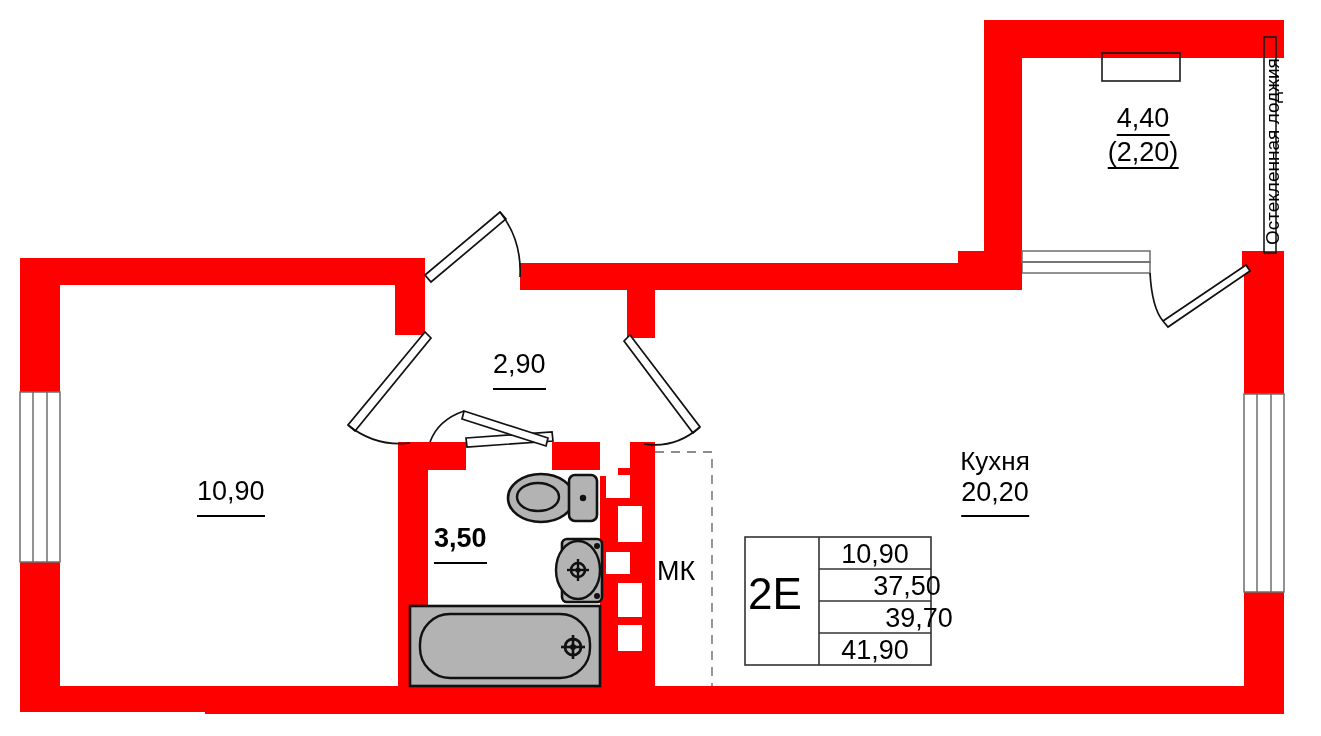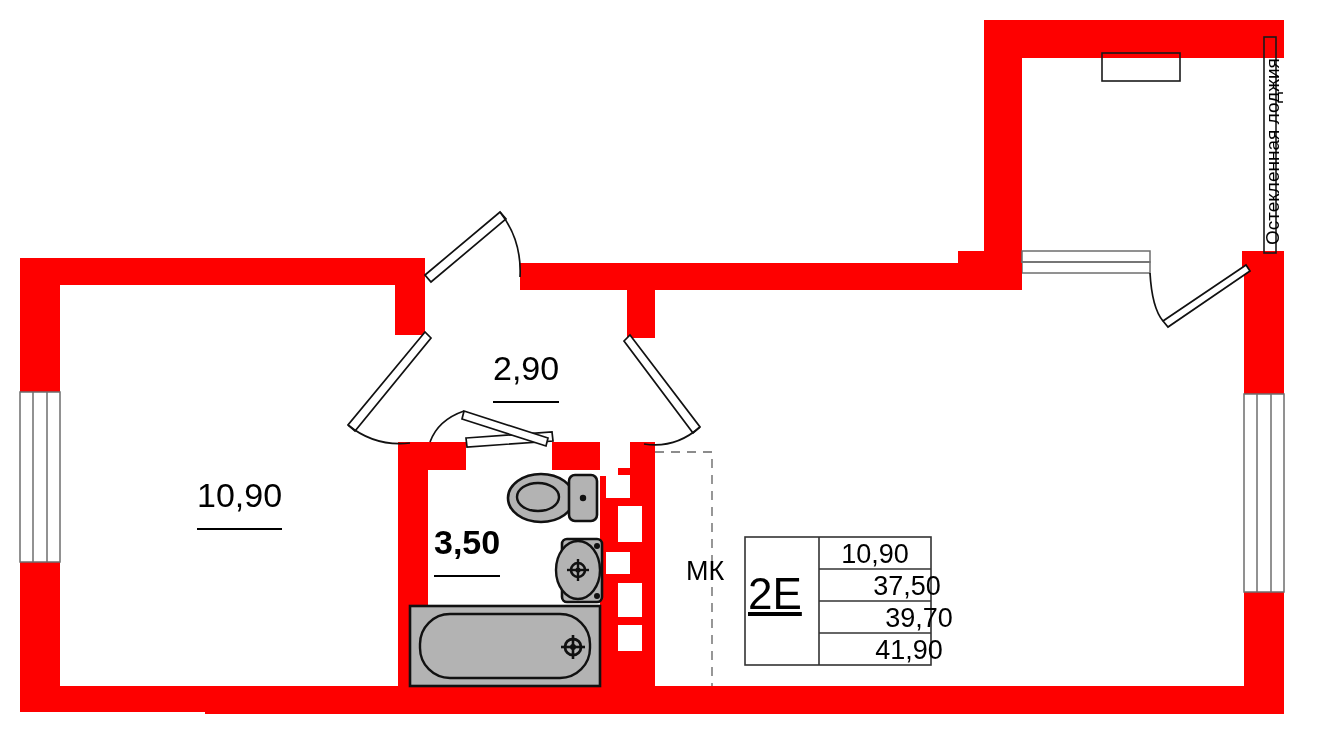--- a/index.html
+++ b/index.html
@@ -37,40 +37,39 @@
   .vent { fill: #ffffff; }
 
   .lbl {
     position: absolute;
     color: #000000;
     font-family: "Liberation Sans", sans-serif;
     white-space: nowrap;
     line-height: 1.06;
   }
   .area-num {
-    font-size: 34px;
+    font-size: 27px;
     border-bottom: 2px solid #000000;
-    padding-bottom: 15px;
+    padding-bottom: 9px;
   }
   .area-num-paren {
     font-size: 27px;
     border-bottom: 2px solid #000000;
     padding-bottom: 1px;
   }
   .room-name {
     font-size: 26px;
   }
   .center-stack {
     position: absolute;
     text-align: center;
     transform: translateX(-50%);
   }
   .mk-label {
     font-size: 27px;
-    margin-left: 29px;
   }
   .loggia-label {
     font-size: 19px;
     transform: rotate(-90deg);
     transform-origin: left top;
   }
   .tbl-type {
     position: absolute;
     font-size: 44px;
     color: #000000;
@@ -220,26 +219,36 @@
     </g>
 
   </svg>
 
   <div class="lbl area-num" style="left:197px; top:477px;">10,90</div>
 
   <div class="lbl area-num" style="left:493px; top:350px;">2,90</div>
 
   <div class="lbl area-num" style="left:434px; top:524px;font-weight:bold;">3,50</div>
 
-
+  <div class="center-stack" style="left:995px; top:448px;">
+    <div class="lbl room-name" style="position:relative; left:0; top:0; display:inline-block;">Кухня</div>
+    <div style="height:2px;"></div>
+    <div class="lbl area-num" style="position:relative; left:0; top:0; display:inline-block;">20,20</div>
+  </div>
+
+  <div class="center-stack" style="left:1143px; top:104px;">
+    <div class="lbl area-num-paren" style="position:relative; left:0; top:0; display:inline-block;">4,40</div>
+    <div style="height:2px;"></div>
+    <div class="lbl area-num-paren" style="position:relative; left:0; top:0; display:inline-block;">(2,20)</div>
+  </div>
 
   <div class="lbl loggia-label" style="left:1263px; top:245px;">Остекленная лоджия</div>
 
   <div class="lbl mk-label" style="left:657px; top:557px;">МК</div>
 
-  <div class="tbl-type" style="left:748px; top:569px;text-decoration:underline;">2Е</div>
+  <div class="tbl-type" style="left:748px; top:569px;">2Е</div>
 
   <div class="tbl-val" style="left:819px; top:539px;">10,90</div>
   <div class="tbl-val" style="left:819px; top:571px;margin-left:32px;">37,50</div>
   <div class="tbl-val" style="left:819px; top:603px;padding-left:44px;">39,70</div>
-  <div class="tbl-val" style="left:819px; top:635px;padding-left:34px;">41,90</div>
+  <div class="tbl-val" style="left:819px; top:635px;">41,90</div>
 
 </div>
 
 </body></html>

